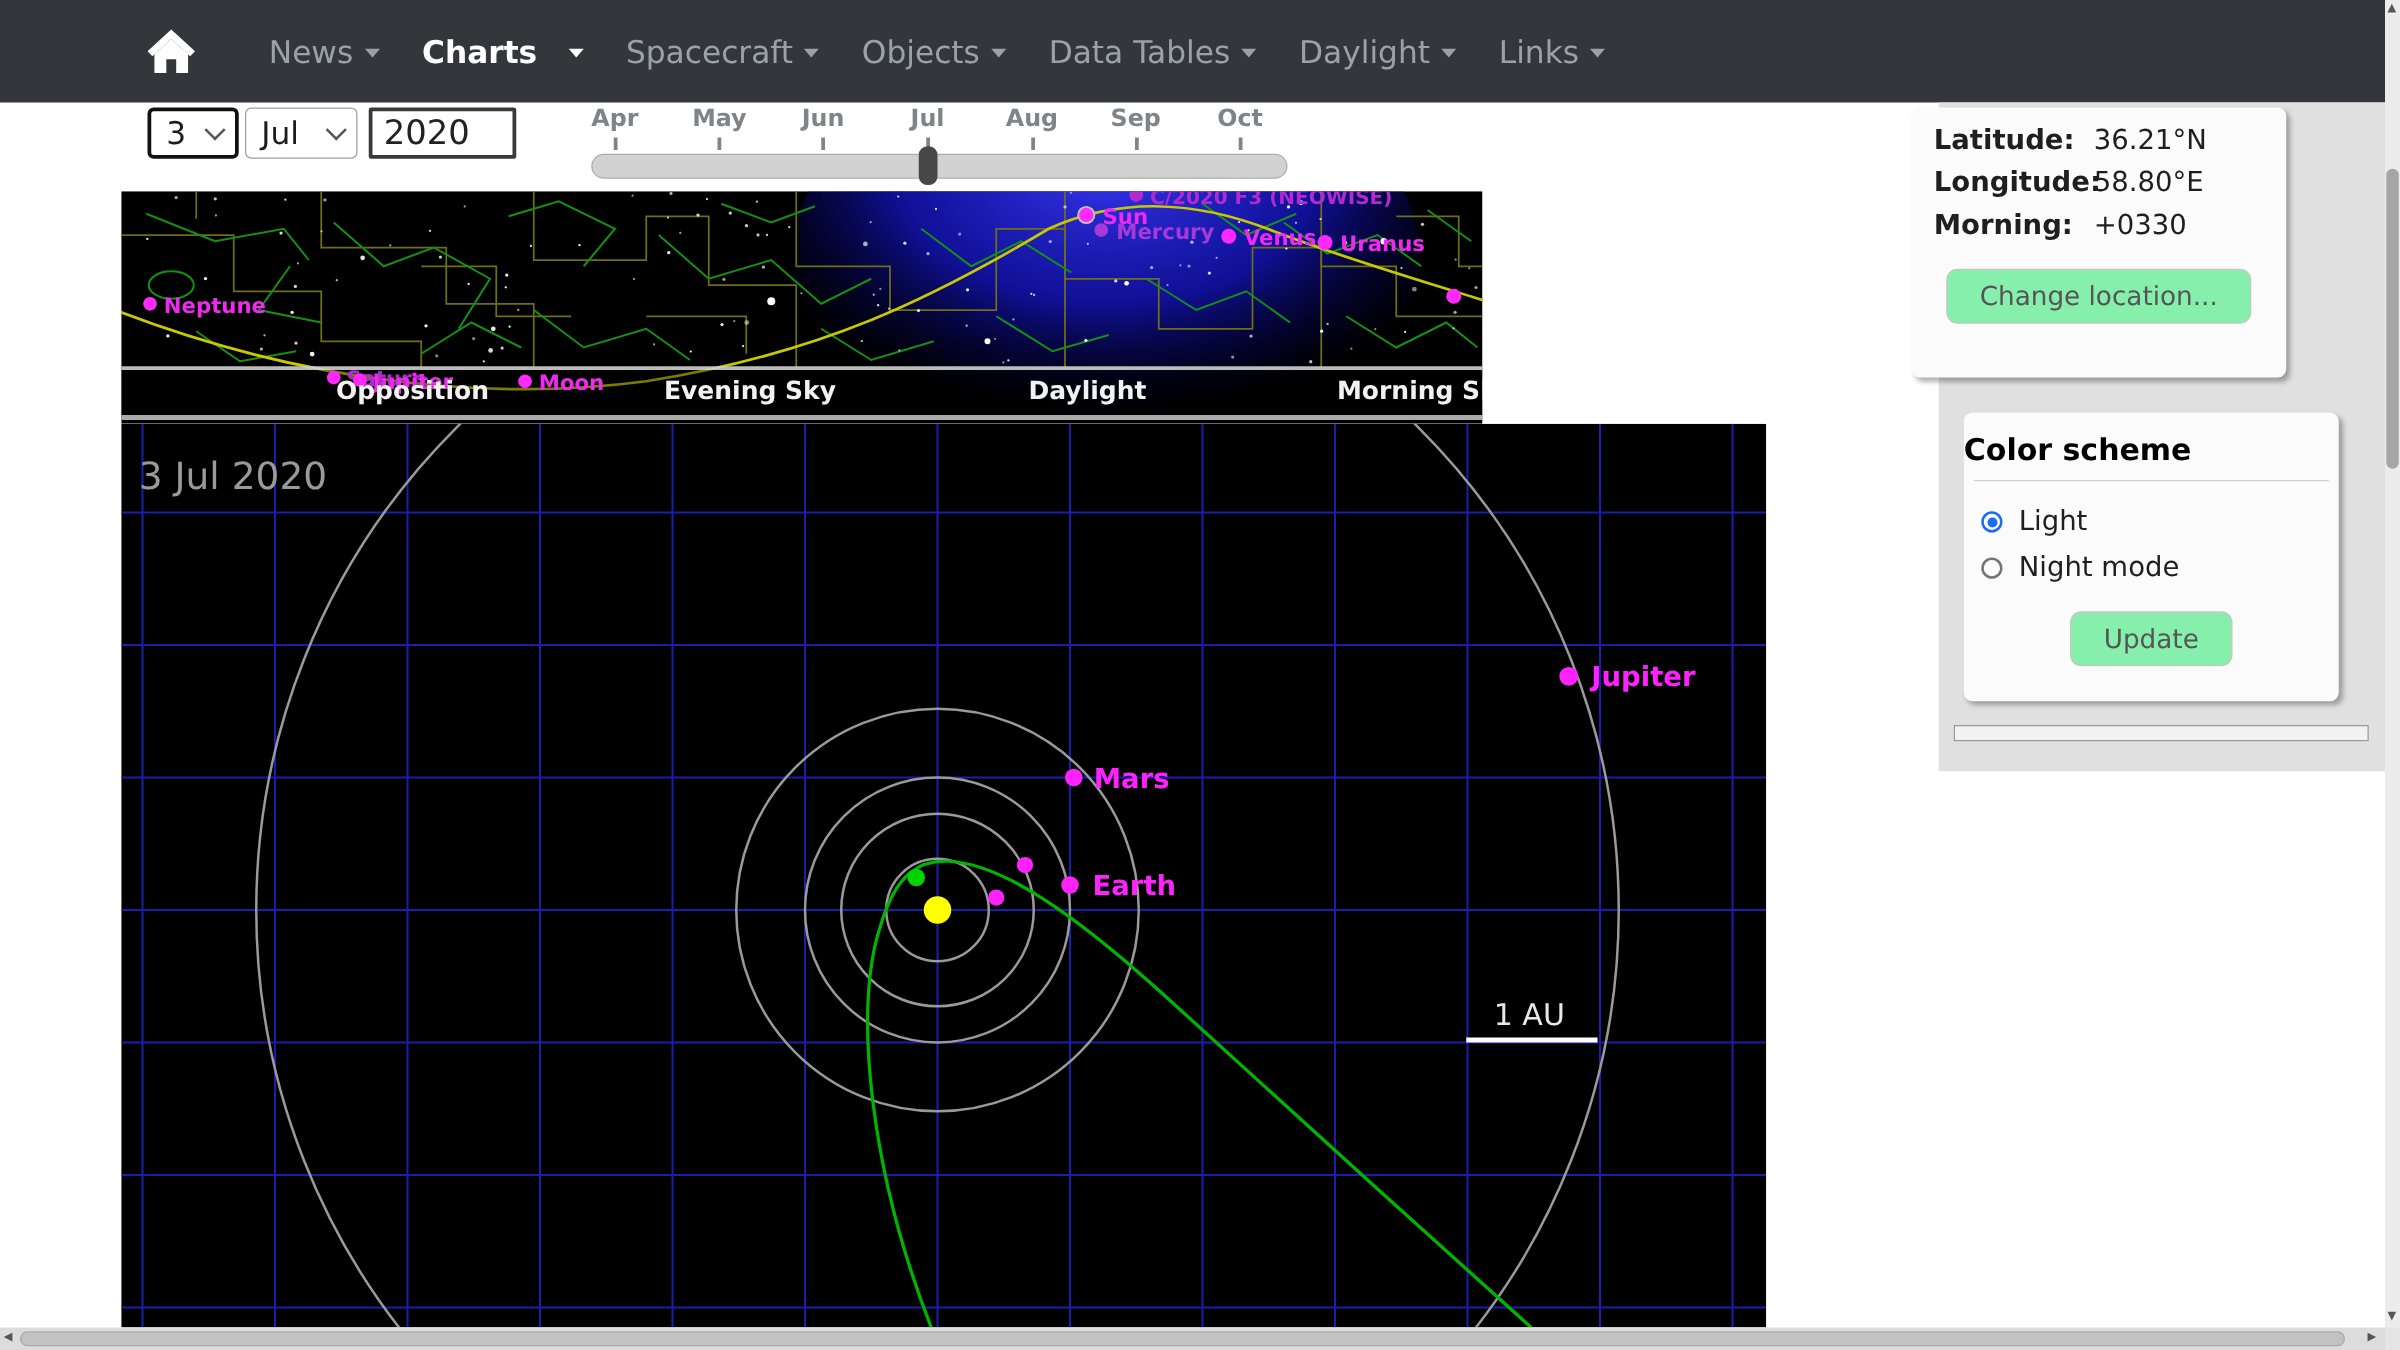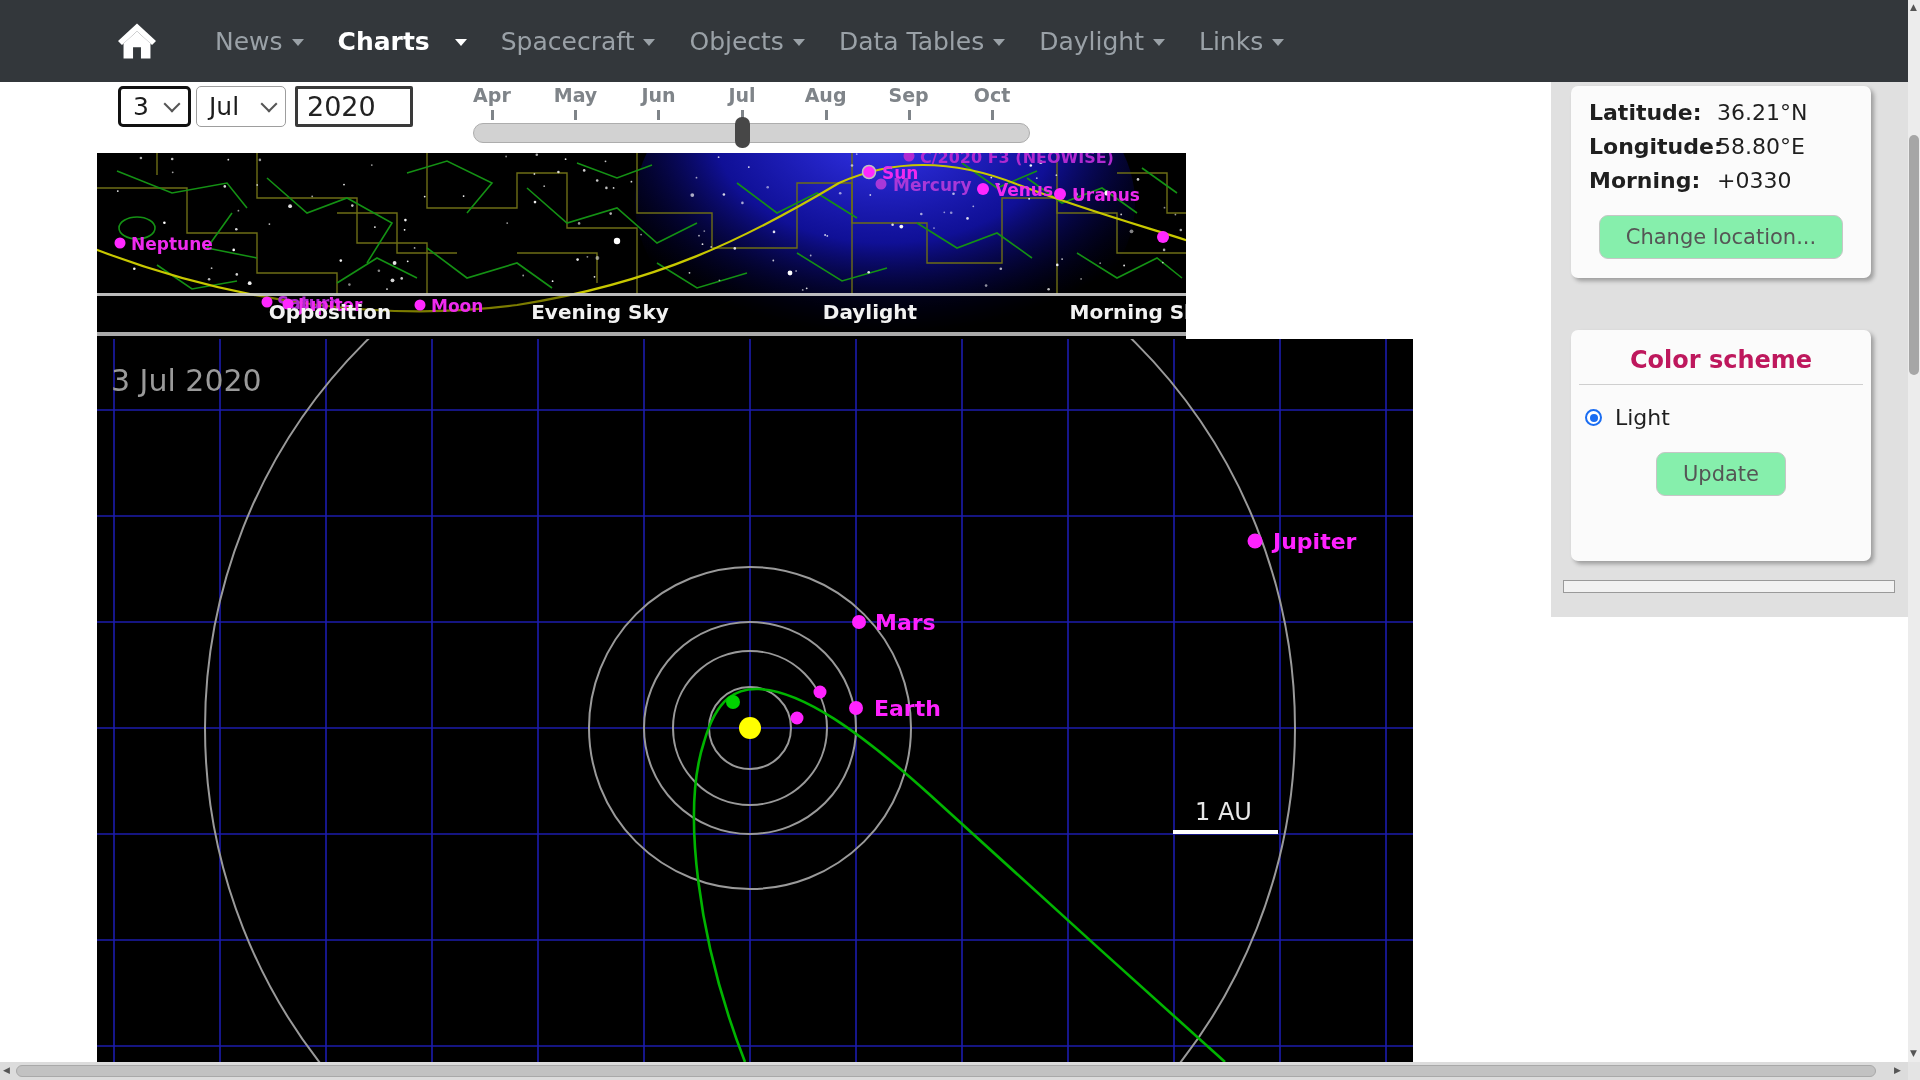--- a/index.html
+++ b/index.html
@@ -45,29 +45,29 @@
                  background:#474747;border-radius:7px;cursor:pointer;}
 
   
   #sky-strip{position:absolute;left:97px;top:153px;width:1089px;height:186px;}
   #orrery{position:absolute;left:97px;top:339px;width:1316px;height:723px;}
   svg text{font-family:"DejaVu Sans","Liberation Sans",sans-serif;}
 
   
   #right-panel{position:absolute;left:1551px;top:82px;width:357px;height:535px;background:#e0e0e0;}
   .card{position:absolute;background:#fbfbfb;border-radius:7px;box-shadow:3px 3px 4px rgba(0,0,0,.3);}
-  #location-card{left:1571px;top:86px;width:300px;height:192px;}
+  #location-card{left:1529px;top:86px;width:300px;height:216px;}
   .loc-row{display:flex;padding:3px 0 6px 18px;font-size:22px;color:#1f1f1f;}
   .loc-row:first-child{padding-top:14px;}
   .loc-label{font-weight:bold;width:128px;}
   .panel-btn{display:block;margin:16px auto 0;background:#86efac;border:1px solid #c6c6c6;border-radius:9px;
              font-size:21px;color:#555;padding:9px 26px;cursor:pointer;
              font-family:"DejaVu Sans","Liberation Sans",sans-serif;}
   #scheme-card{left:1571px;top:330px;width:300px;height:231px;}
-  #scheme-title{font-size:24px;font-weight:bold;color:#be185d;text-align:center;margin:16px 0 10px;}
+  #scheme-title{font-size:24px;font-weight:bold;color:#000000;text-align:left;margin:16px 0 10px;}
   #scheme-card hr{border:none;border-top:1px solid #cfcfcf;margin:0 8px 14px;}
   .radio-row{display:flex;align-items:center;padding:6px 0 6px 14px;font-size:22px;color:#1f1f1f;cursor:pointer;}
   .radio{width:17px;height:17px;border-radius:50%;margin-right:13px;box-sizing:border-box;background:#fff;}
   .radio.sel{border:2px solid #1a6df2;position:relative;}
   .radio.sel::after{content:"";position:absolute;left:2.5px;top:2.5px;width:8px;height:8px;border-radius:50%;background:#1a6df2;}
   .radio.unsel{border:2px solid #757575;}
   #progress-bar{position:absolute;left:1563px;top:580px;width:332px;height:13px;background:#f2f2f2;
                 border:1px solid #9a9a9a;box-sizing:border-box;}
 
   
@@ -429,20 +429,24 @@
     <button class="panel-btn">Change location...</button>
   </div>
 
   <div class="card" id="scheme-card">
     <div id="scheme-title">Color scheme</div>
     <hr>
     <div class="radio-row">
       <span class="radio sel"></span>
       <span>Light</span>
     </div>
+    <div class="radio-row">
+      <span class="radio unsel"></span>
+      <span>Night mode</span>
+    </div>
     <button class="panel-btn">Update</button>
   </div>
 
   <div id="progress-bar"></div>
 
   <div id="vscroll">
     <span class="scroll-arrow" style="left:2px;top:3px;">▲</span>
     <div id="vscroll-thumb"></div>
     <span class="scroll-arrow" style="left:2px;top:1049px;">▼</span>
   </div>

